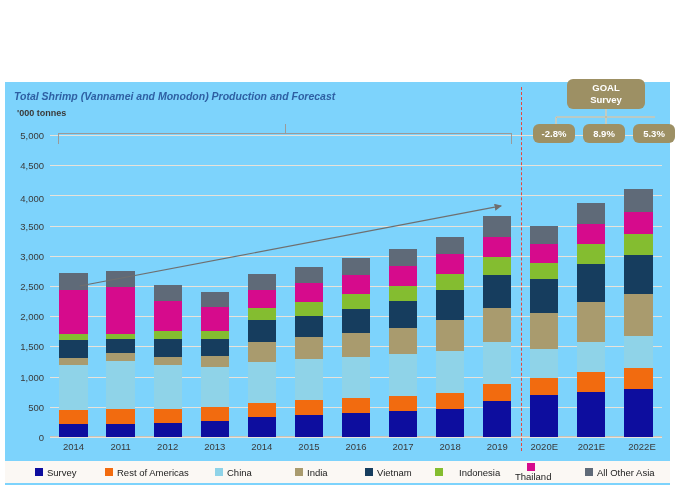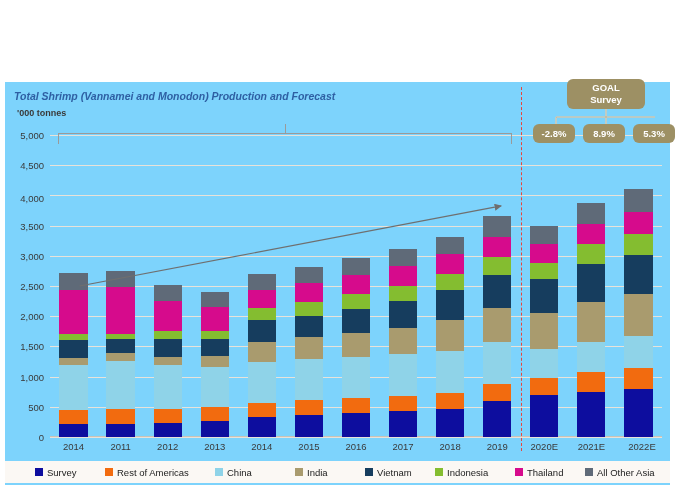--- a/index.html
+++ b/index.html
@@ -350,25 +350,25 @@
         <span>China</span>
       </div>
       <div class="legend-item" style="position: absolute; left: 290px;">
         <span class="swatch" style="background: rgb(169, 155, 110);"></span>
         <span>India</span>
       </div>
       <div class="legend-item" style="position: absolute; left: 360px;">
         <span class="swatch" style="background: rgb(22, 61, 94);"></span>
         <span>Vietnam</span>
       </div>
-      <div class="legend-item" style="position: absolute; left: 430px;">
+      <div class="legend-item" style="position: absolute; left: 430px; gap: 12px;">
         <span class="swatch" style="background: rgb(132, 189, 48);"></span>
         <span>Indonesia</span>
       </div>
-      <div class="legend-item" style="position: absolute; left: 510px;">
+      <div class="legend-item" style="position: absolute; left: 510px; flex-direction: column;">
         <span class="swatch" style="background: rgb(214, 11, 140);"></span>
         <span>Thailand</span>
       </div>
       <div class="legend-item" style="position: absolute; left: 580px;">
         <span class="swatch" style="background: rgb(95, 106, 120);"></span>
         <span>All Other Asia</span>
       </div>
     </div>
 </div>
 

